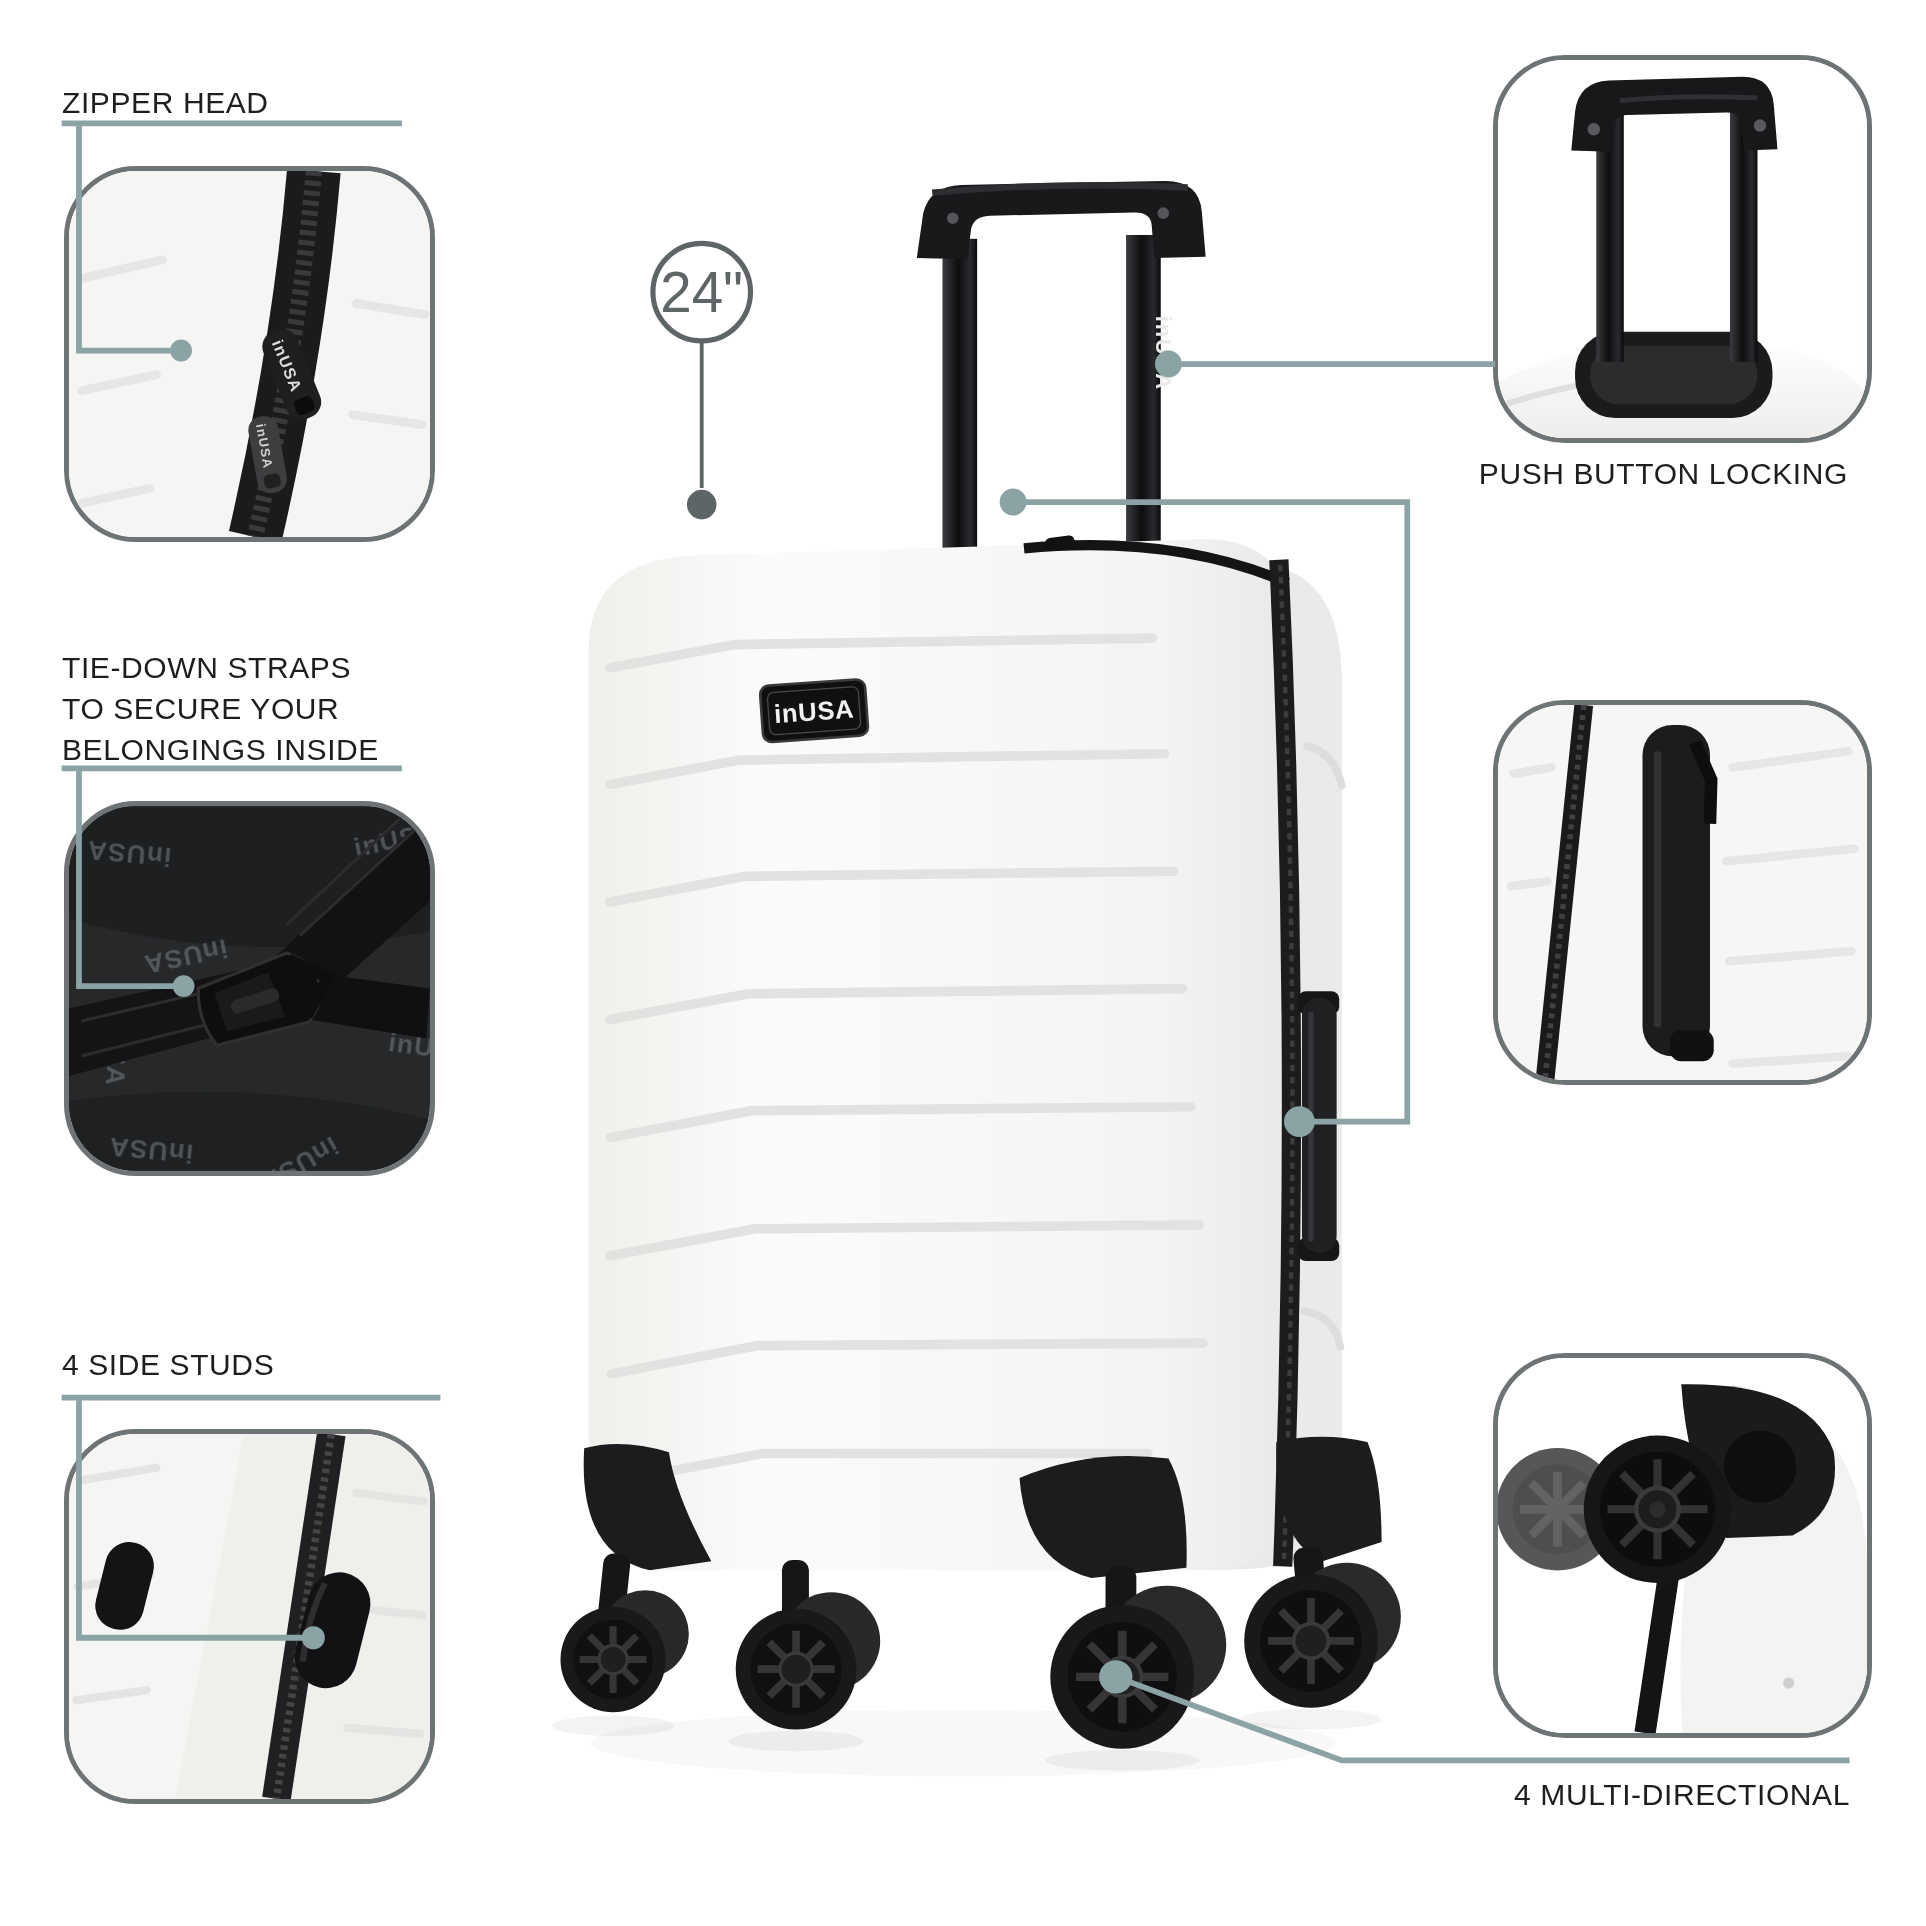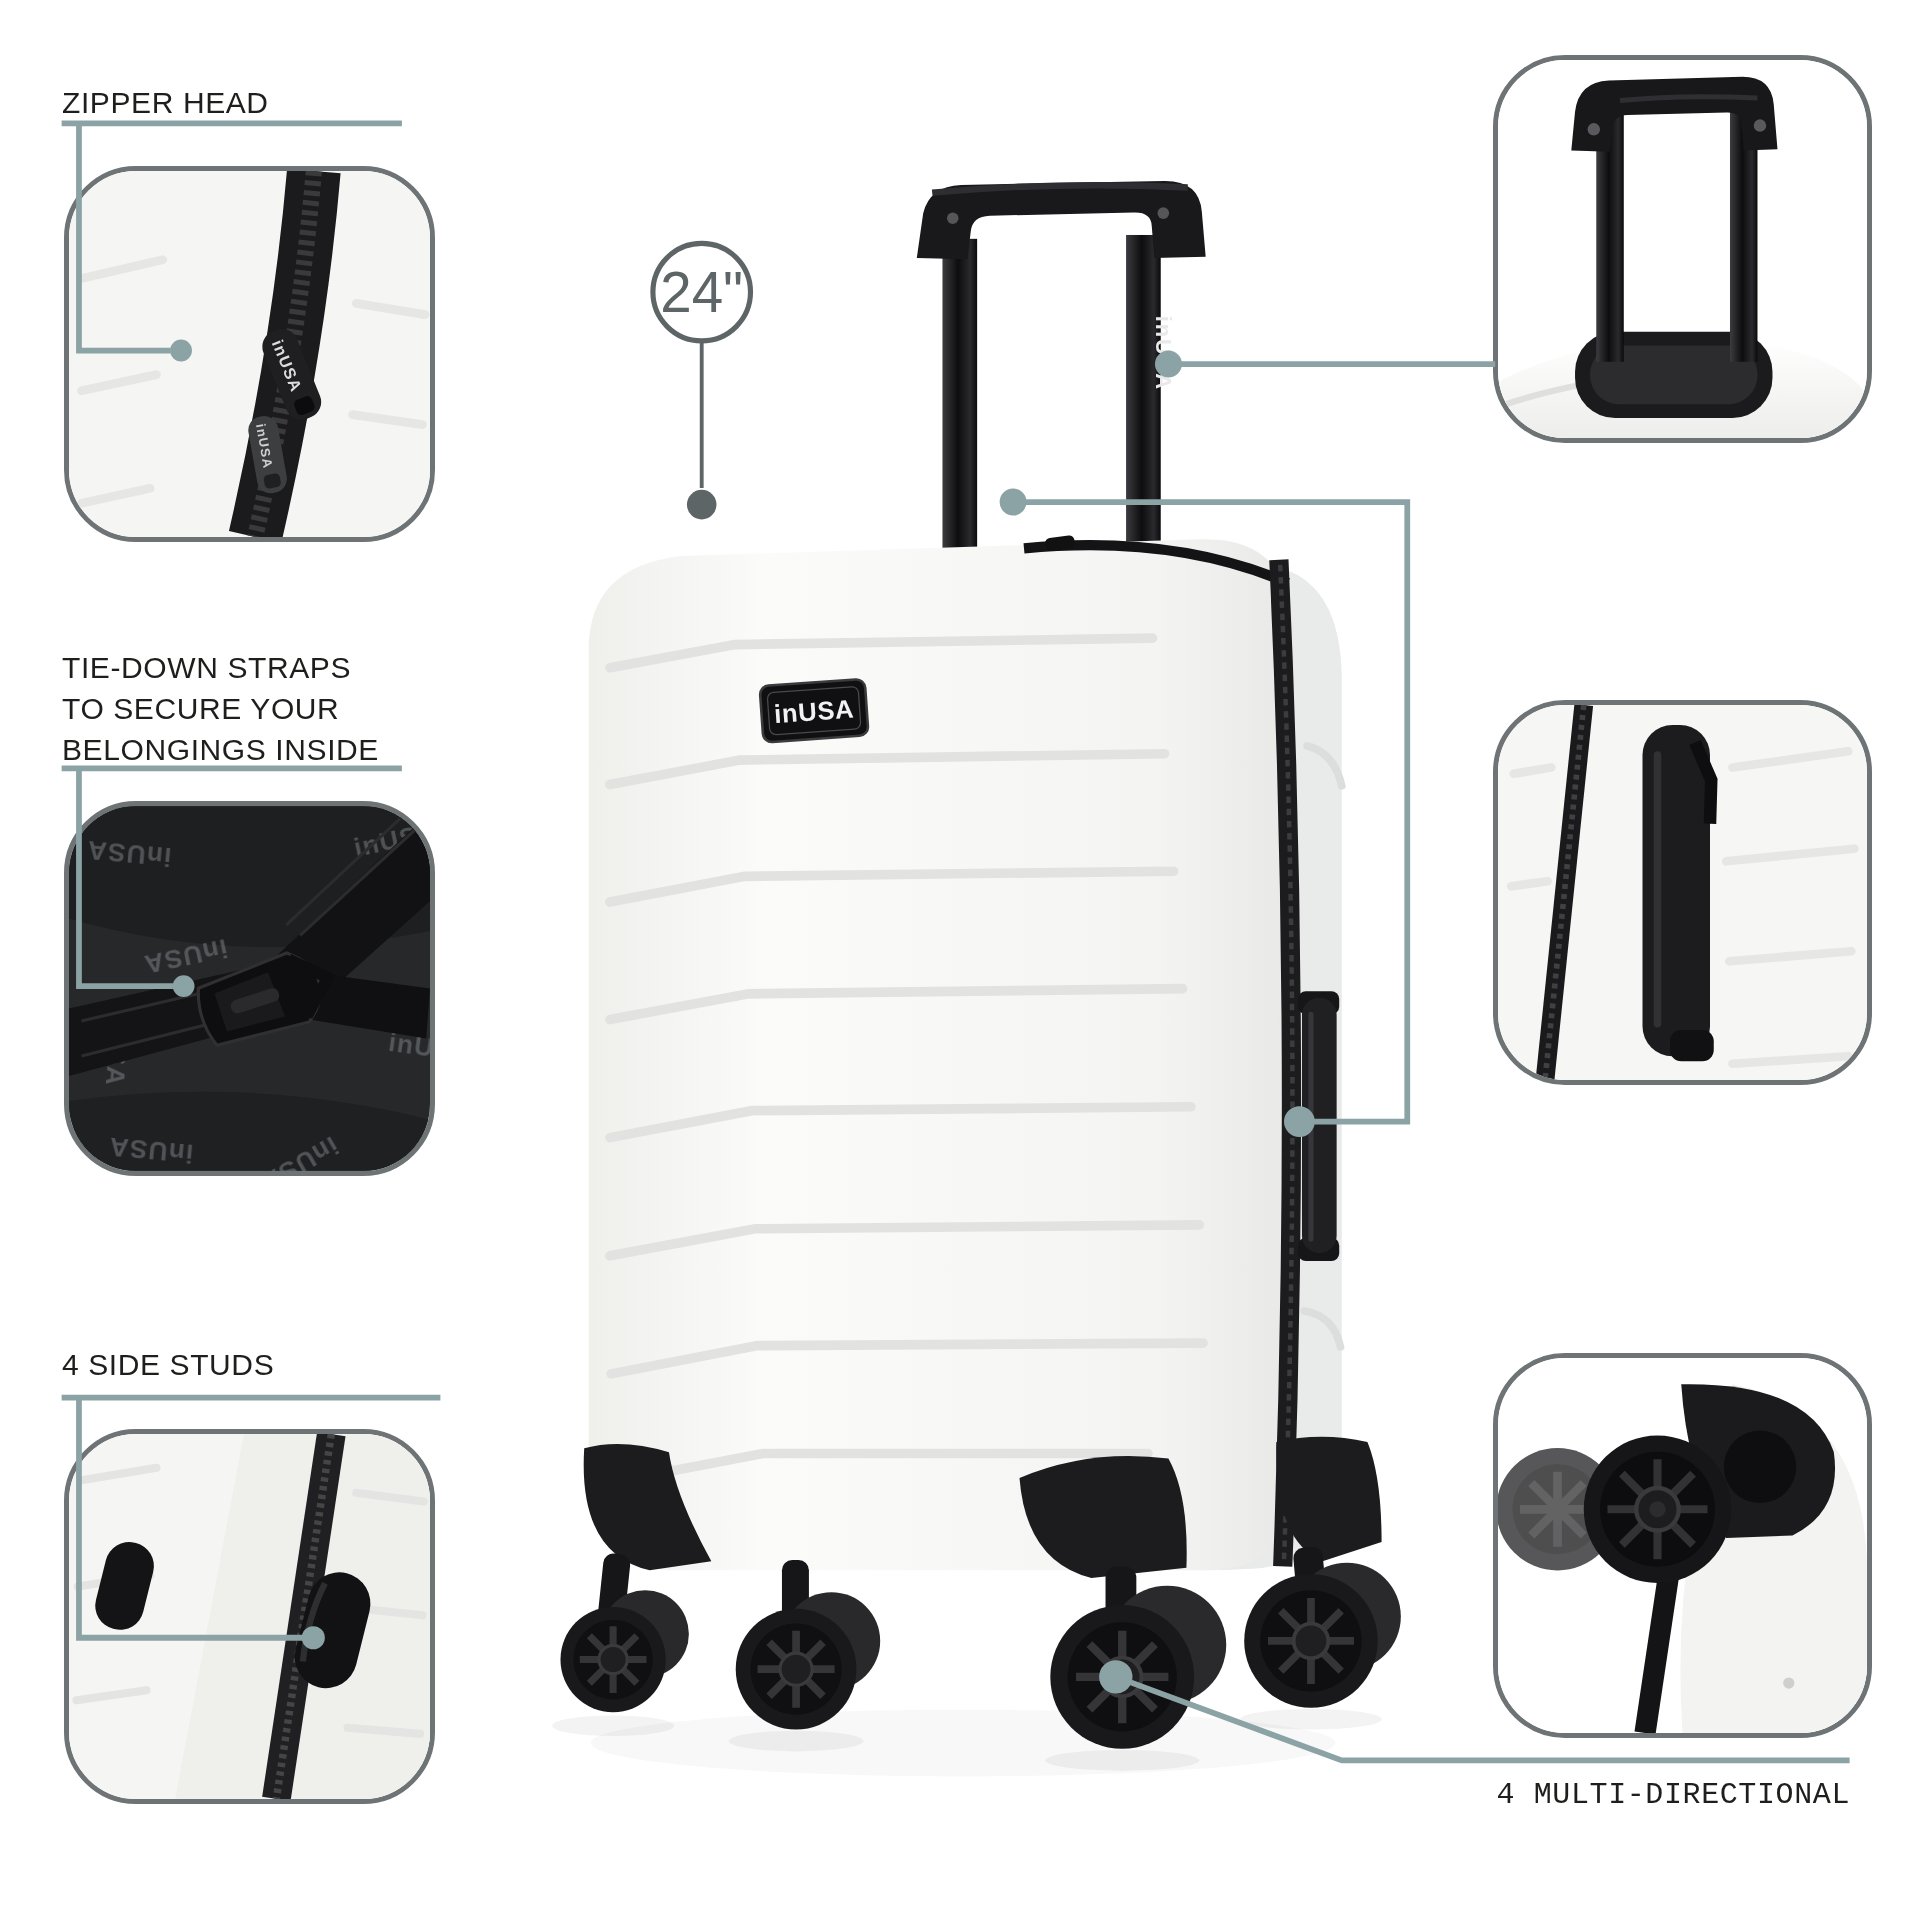--- a/index.html
+++ b/index.html
@@ -329,21 +329,22 @@
 
   <div class="label" style="left:62px;top:647px;">
     <div>TIE-DOWN STRAPS</div>
     <div>TO SECURE YOUR</div>
     <div>BELONGINGS INSIDE</div>
   </div>
 
   <div class="label" style="left:62px;top:1344px;">4 SIDE STUDS</div>
 
   <div class="label right" style="right:78px;top:455px;width:514px;line-height:37px;">
-  </div>
-
-
-  <div class="label right" style="right:76px;top:1772px;width:514px;line-height:46px;font-family:Liberation Mono, monospace;">
+    <div>PUSH BUTTON LOCKING</div>
+  </div>
+
+
+  <div class="label right" style="right:76px;top:1772px;width:514px;line-height:46px;">
     <div>4 MULTI-DIRECTIONAL</div>
   </div>
 
 </div>
 
 
 </body></html>

